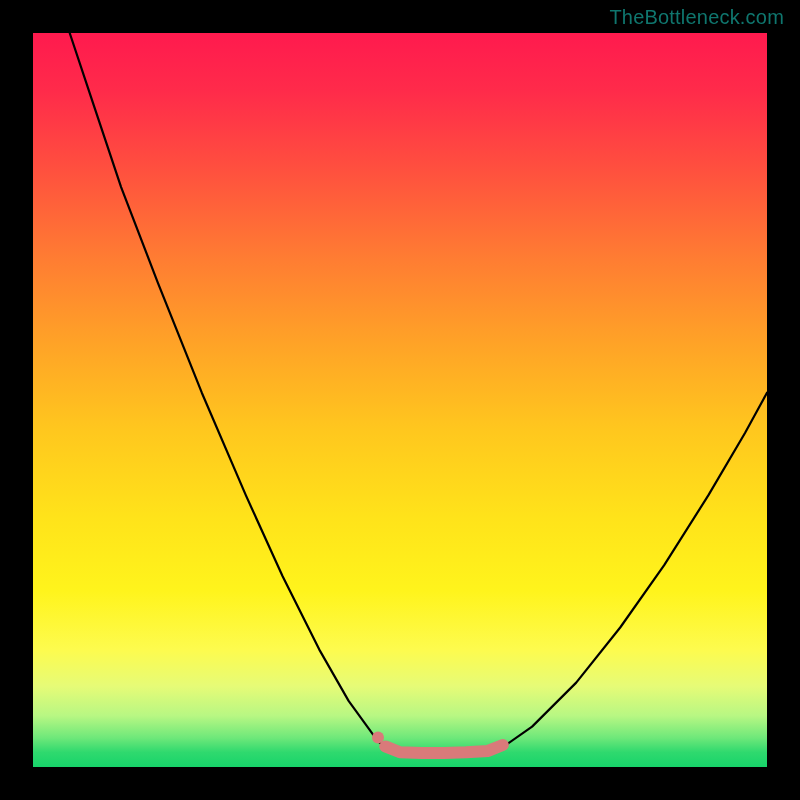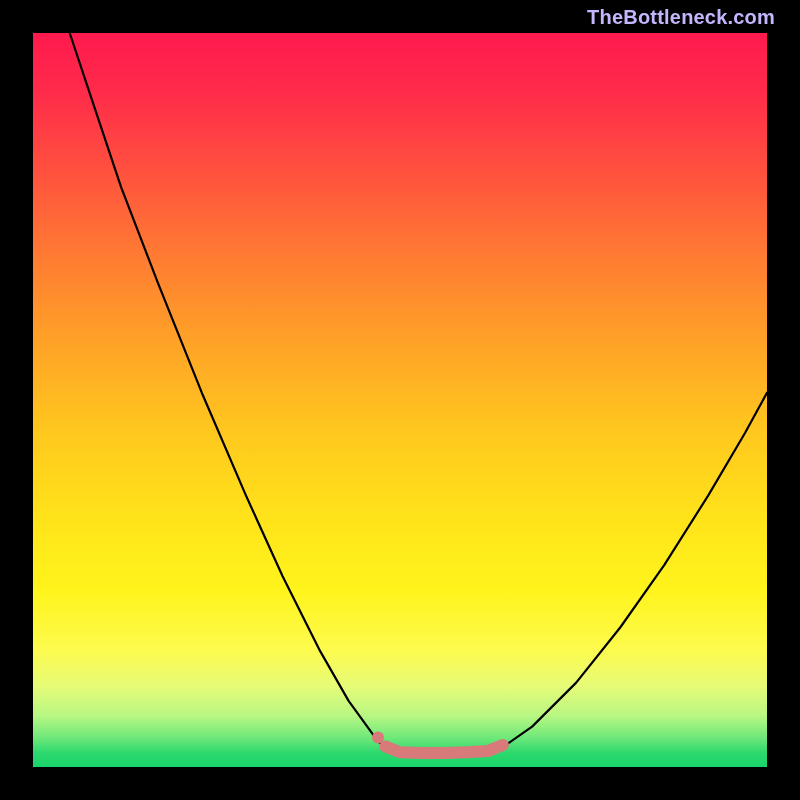--- a/index.html
+++ b/index.html
@@ -36,25 +36,25 @@
       #e6fb77 89%,
       #b8f783 93%,
       #6fe87a 96%,
       #2fd96e 98%,
       #17d46a 100%
     );
   }
   .watermark {
     position: absolute;
     top: 6px;
-    right: 25px;
+    right: 16px;
     font-family: Arial, Helvetica, sans-serif;
     font-size: 20px;
-    color: #c4b5fd;
-    font-weight: 700;
+    color: #0f766e;
+    font-weight: 400;
     letter-spacing: 0.2px;
     user-select: none;
   }
   svg.curve {
     position: absolute;
     left: 0;
     top: 0;
     width: 734px;
     height: 734px;
     overflow: visible;

